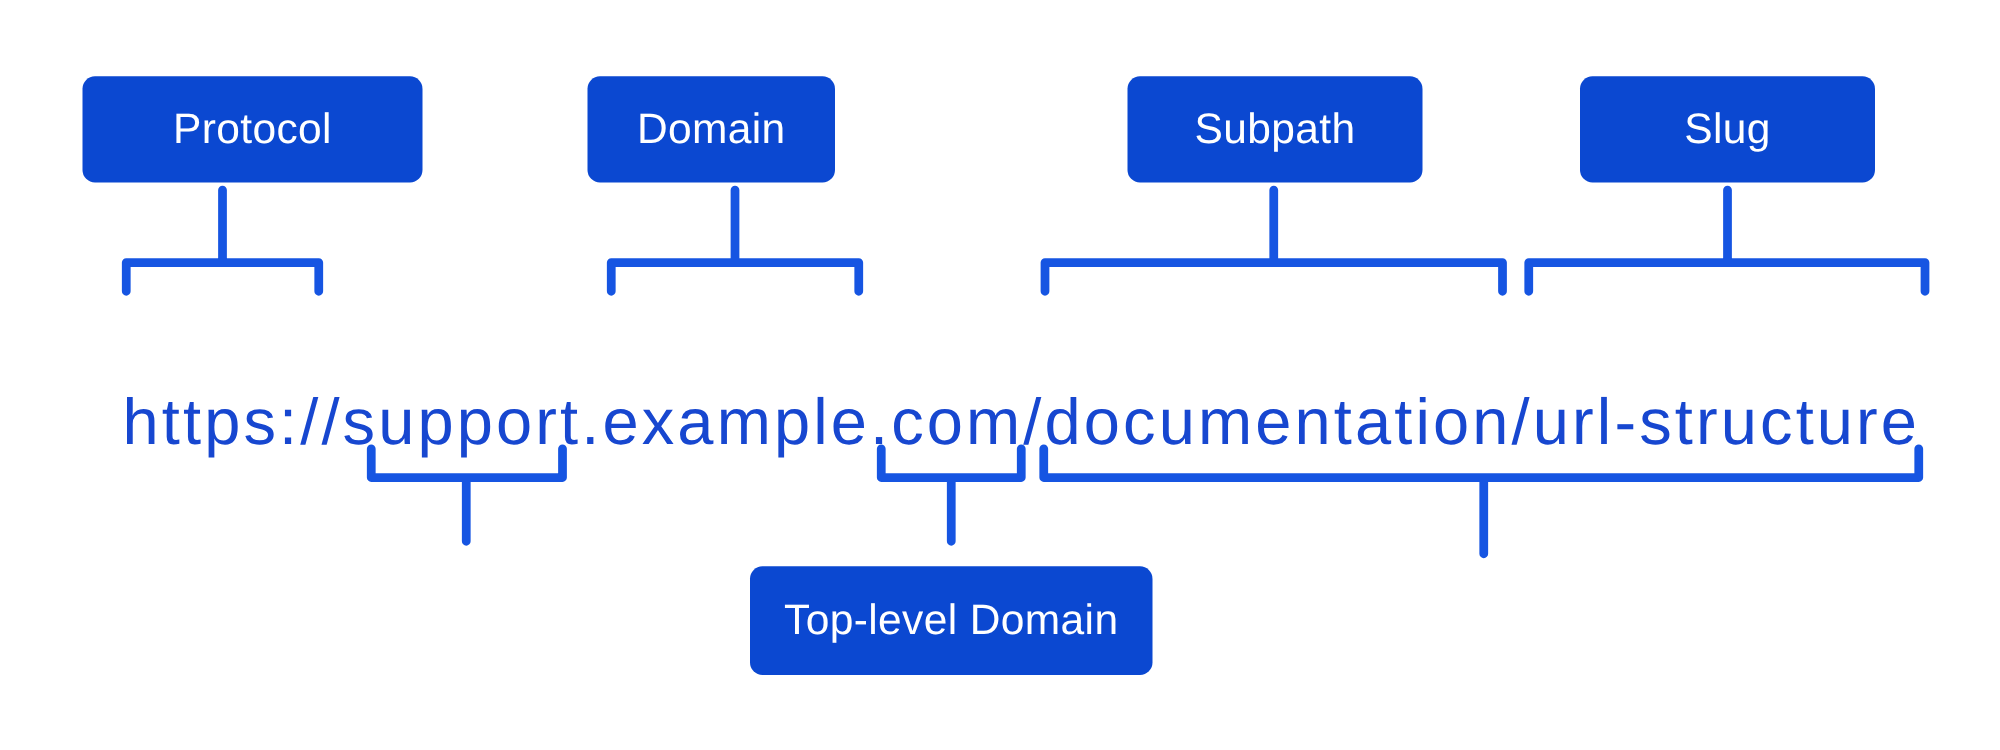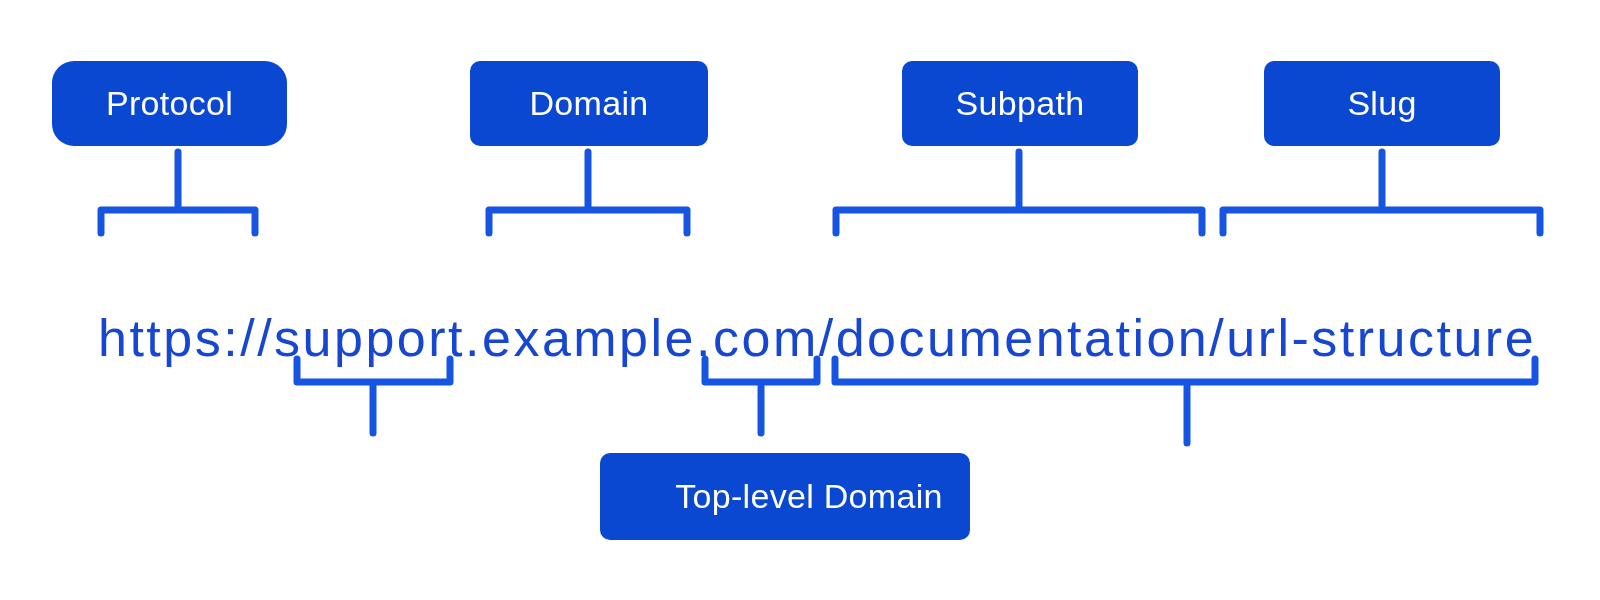--- a/index.html
+++ b/index.html
@@ -52,27 +52,27 @@
     height: 600px;
   }
   #bracket-layer path {
     fill: none;
     stroke: #1655E2;
     stroke-width: 7;
     stroke-linecap: round;
     stroke-linejoin: round;
   }
   
-  #box-protocol  { left: 52px;   top: 61px; width: 235px; border-radius: 22px; }
-  #box-domain    { left: 470px;  top: 61px; width: 238px; }
+  #box-protocol  { left: 66px;   top: 61px; width: 272px; }
+  #box-domain    { left: 470px;  top: 61px; width: 198px; }
   #box-subpath   { left: 902px;  top: 61px; width: 236px; }
   #box-slug      { left: 1264px; top: 61px; width: 236px; }
   
   #box-subdomain { left: 255px;  top: 453px; width: 238px; }
-  #box-tld       { left: 600px;  top: 453px; width: 322px; padding-left: 48px; }
+  #box-tld       { left: 600px;  top: 453px; width: 322px; }
   #box-path      { left: 1068px; top: 453px; width: 238px; }
 </style>
 </head>
 <body>
 
 <div id="canvas">
 
   <svg id="bracket-layer" viewBox="0 0 1600 600" xmlns="http://www.w3.org/2000/svg">
 
     <path d="M178 152 V210 M101 233 V210 H255 V233"></path>

